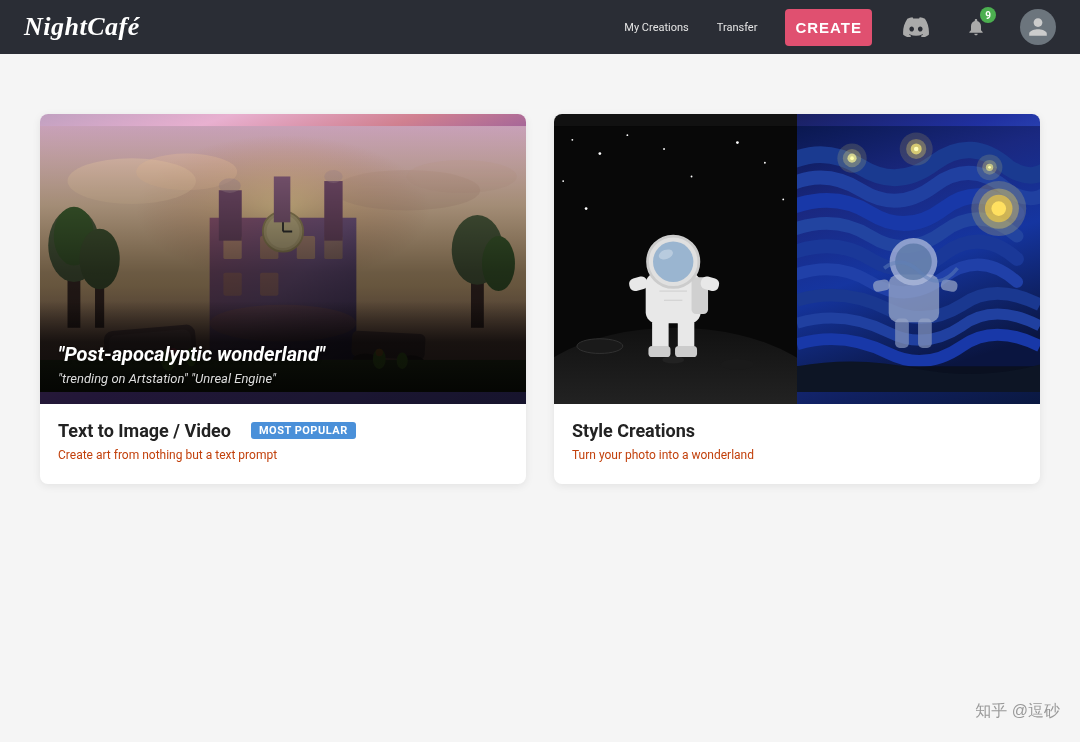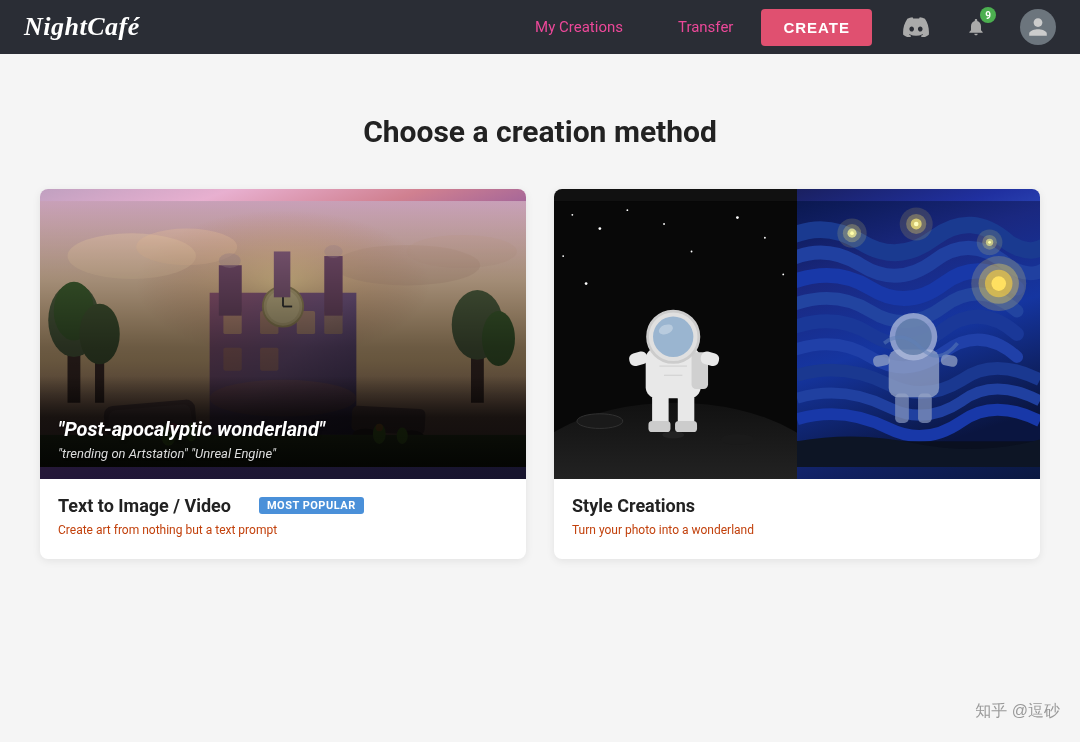--- a/index.html
+++ b/index.html
@@ -28,31 +28,30 @@
       font-style: italic;
       font-weight: bold;
       letter-spacing: 0.5px;
     }
     .navbar-right {
       display: flex;
       align-items: center;
       gap: 28px;
     }
     .nav-link {
-      color: #ec4899;
-      font-size: 15px;
+      color: #e5e5e5;
+      font-size: 11px;
       cursor: pointer;
       text-decoration: none;
-      margin-left: 27px;
     }
     .create-btn {
       background: #e05070;
       color: #fff;
       border: none;
-      padding: 10px 22px;
+      padding: 10px 10px;
       font-size: 15px;
       font-weight: bold;
       letter-spacing: 1px;
       cursor: pointer;
       border-radius: 4px;
     }
 
     
     .nav-icon {
       width: 32px;
@@ -204,21 +203,21 @@
       position: relative;
       overflow: hidden;
     }
 
     .card-info {
       padding: 16px 18px 20px;
     }
     .card-title-row {
       display: flex;
       align-items: center;
-      gap: 28px;
+      gap: 20px;
       margin-bottom: 6px;
     }
     .card-title {
       font-size: 18px;
       font-weight: 700;
       color: #222;
     }
     .most-popular-badge {
       background: #4a90d9;
       color: #fff;
@@ -270,21 +269,20 @@
 
     <div class="nav-avatar">
       <svg width="22" height="22" viewBox="0 0 24 24" xmlns="http://www.w3.org/2000/svg">
         <path d="M12 12c2.7 0 4.8-2.1 4.8-4.8S14.7 2.4 12 2.4 7.2 4.5 7.2 7.2 9.3 12 12 12zm0 2.4c-3.2 0-9.6 1.6-9.6 4.8v2.4h19.2v-2.4c0-3.2-6.4-4.8-9.6-4.8z" fill="#ccc"></path>
       </svg>
     </div>
   </div>
 </nav>
 
 <main class="main-content">
-  <h1 class="page-title">Choose a creation method</h1>
 
   <div class="cards-grid">
 
     <div class="card">
       <div class="card-image card-image-tti">
         
         <svg width="100%" height="290" viewBox="0 0 530 290" xmlns="http://www.w3.org/2000/svg">
 
           <defs>
             <linearGradient id="skyGrad" x1="0" y1="0" x2="0" y2="1">

